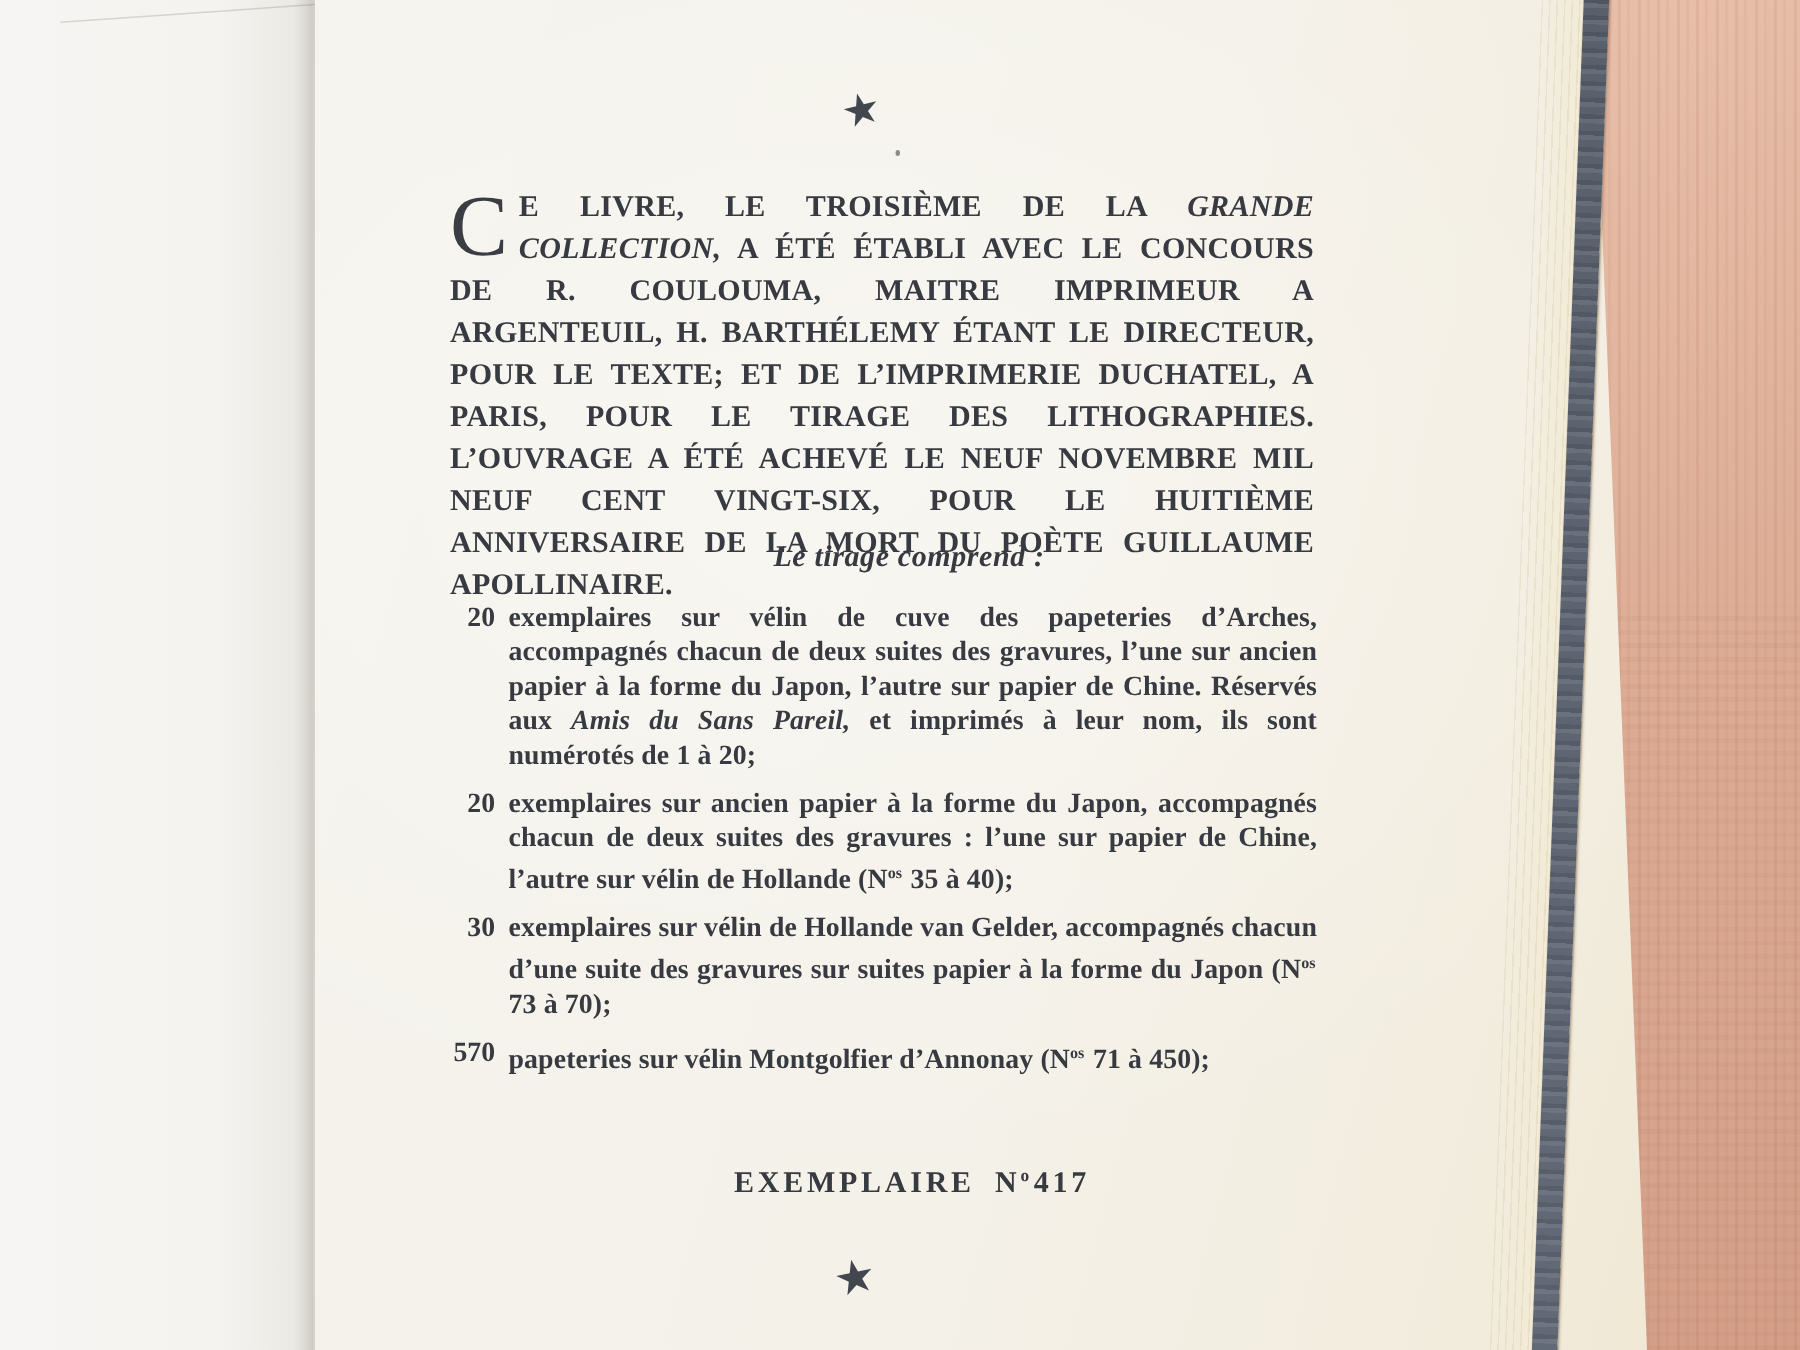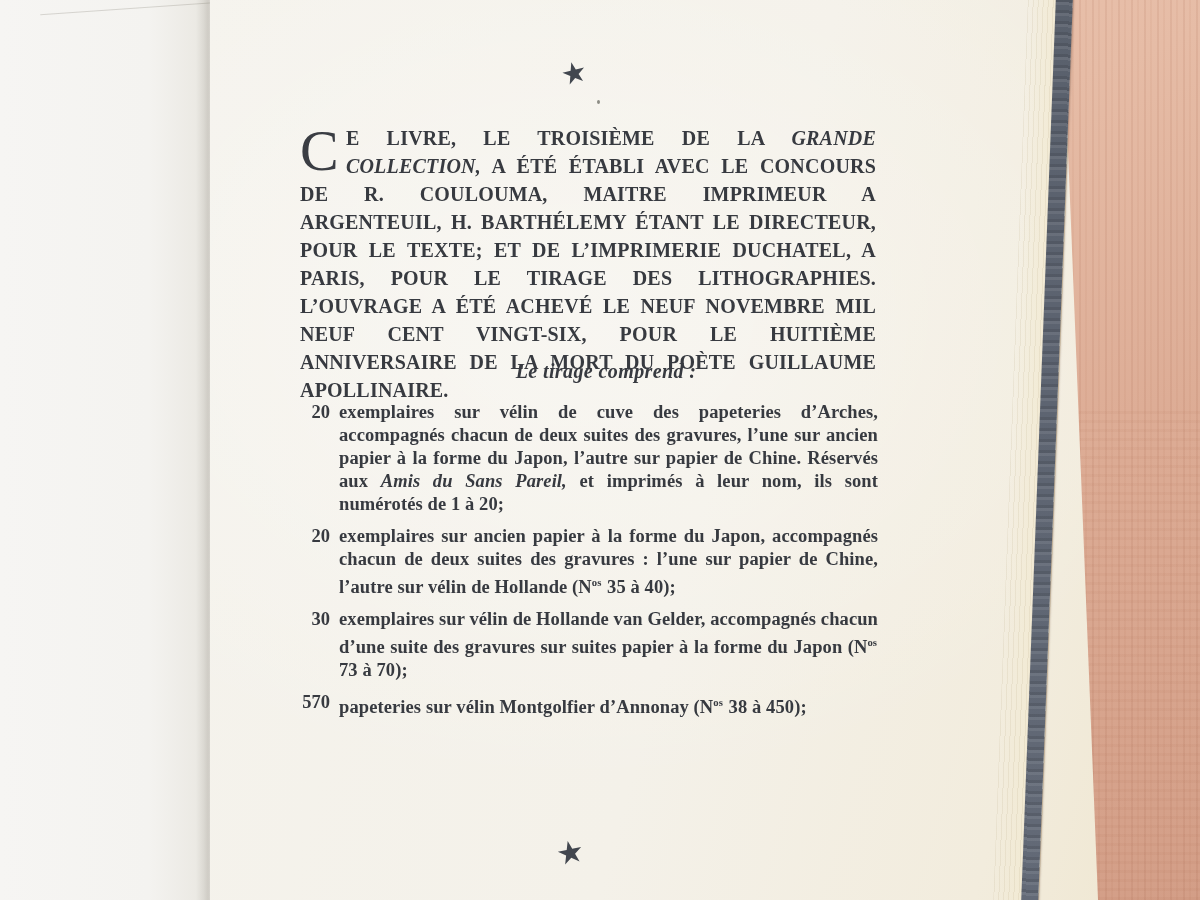--- a/index.html
+++ b/index.html
@@ -117,25 +117,26 @@
         <span class="itext"><span>exemplaires sur ancien papier à la forme du Japon, accompagnés chacun de deux suites des gravures : l’une sur papier de Chine, l’autre sur vélin de Hollande (N</span><span class="sup">os</span><span> 35 à 40);</span></span>
       </div>
 
       <div class="item">
         <span class="num">30</span>
         <span class="itext"><span>exemplaires sur vélin de Hollande van Gelder, accompagnés chacun d’une suite des gravures sur suites papier à la forme du Japon (N</span><span class="sup">os</span><span> 73 à 70);</span></span>
       </div>
 
       <div class="item">
         <span class="num">570</span>
-        <span class="itext"><span>papeteries sur vélin Montgolfier d’Annonay (N</span><span class="sup">os</span><span> 38 à 450);</span></span>
+        <span class="itext"><span>papeteries sur vélin Montgolfier d’Annonay (N</span><span class="sup">os</span><span> 71 à 450);</span></span>
       </div>
 
 
     </div>
 
+    <div class="exemplaire"><span>EXEMPLAIRE N</span><span class="sup">o</span><span>417</span></div>
 
     <div class="star star-bottom">★</div>
   </div>
 
   <div class="cover-edge"></div>
 
 </div>
 
 </body></html>

